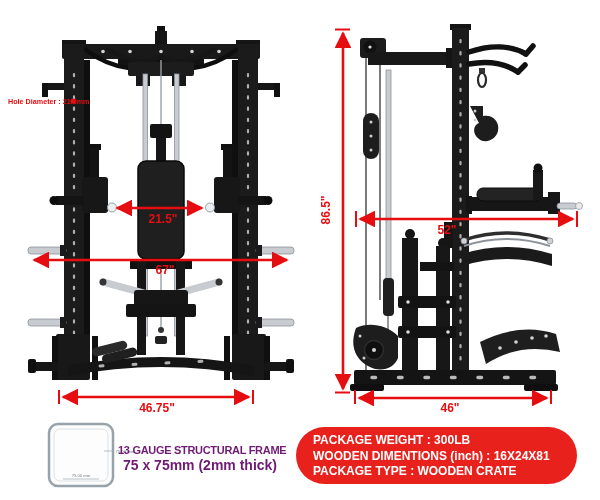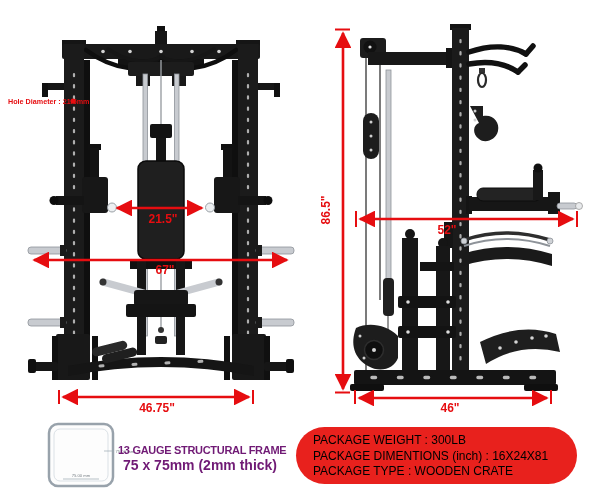--- a/index.html
+++ b/index.html
@@ -10,21 +10,21 @@
   .dimtext{fill:#e60d10;font-size:12px;font-weight:bold}
   .holetext{fill:#e60d10;font-size:7.2px;font-weight:bold}
   .xstext{fill:#7a8288;font-size:4.2px;font-weight:normal}
   .dimline{stroke:#e60d10;stroke-width:2.6;fill:none}
   .dimtick{stroke:#e60d10;stroke-width:2;fill:none}
   .frame-note{position:absolute;left:118px;top:444px;width:164px;text-align:center;
               color:#701a75;font-weight:bold}
   .frame-note .l1{font-size:11px;letter-spacing:-0.3px;white-space:nowrap}
   .frame-note .l2{font-size:14px;margin-top:1px;white-space:nowrap}
   .pill{position:absolute;left:296px;top:427px;width:281px;height:57px;background:#e8211d;
-        border-radius:29px;color:#000000;font-weight:normal;font-size:12px;line-height:15.5px;
+        border-radius:29px;color:#ffffff;font-weight:bold;font-size:12px;line-height:15.5px;
         padding:6px 0 0 17px;box-sizing:border-box;white-space:nowrap}
 </style>
 </head>
 <body>
 
 <div class="page">
 
 <svg width="600" height="500" viewBox="0 0 600 500">
   <defs>
     <marker id="arr" viewBox="0 0 10 10" refX="9" refY="5" markerWidth="6.5" markerHeight="6.5" orient="auto-start-reverse">
@@ -274,17 +274,17 @@
   </g>
 </svg>
 
 <div class="frame-note">
   <div class="l1">13 GAUGE STRUCTURAL FRAME</div>
   <div class="l2">75 x 75mm (2mm thick)</div>
 </div>
 
 <div class="pill">
   <div>PACKAGE WEIGHT : 300LB</div>
-  <div>PACKAGE DIMENTIONS (inch) : 16X24X81</div>
+  <div>WOODEN DIMENTIONS (inch) : 16X24X81</div>
   <div>PACKAGE TYPE : WOODEN CRATE</div>
 </div>
 
 </div>
 
 </body></html>

